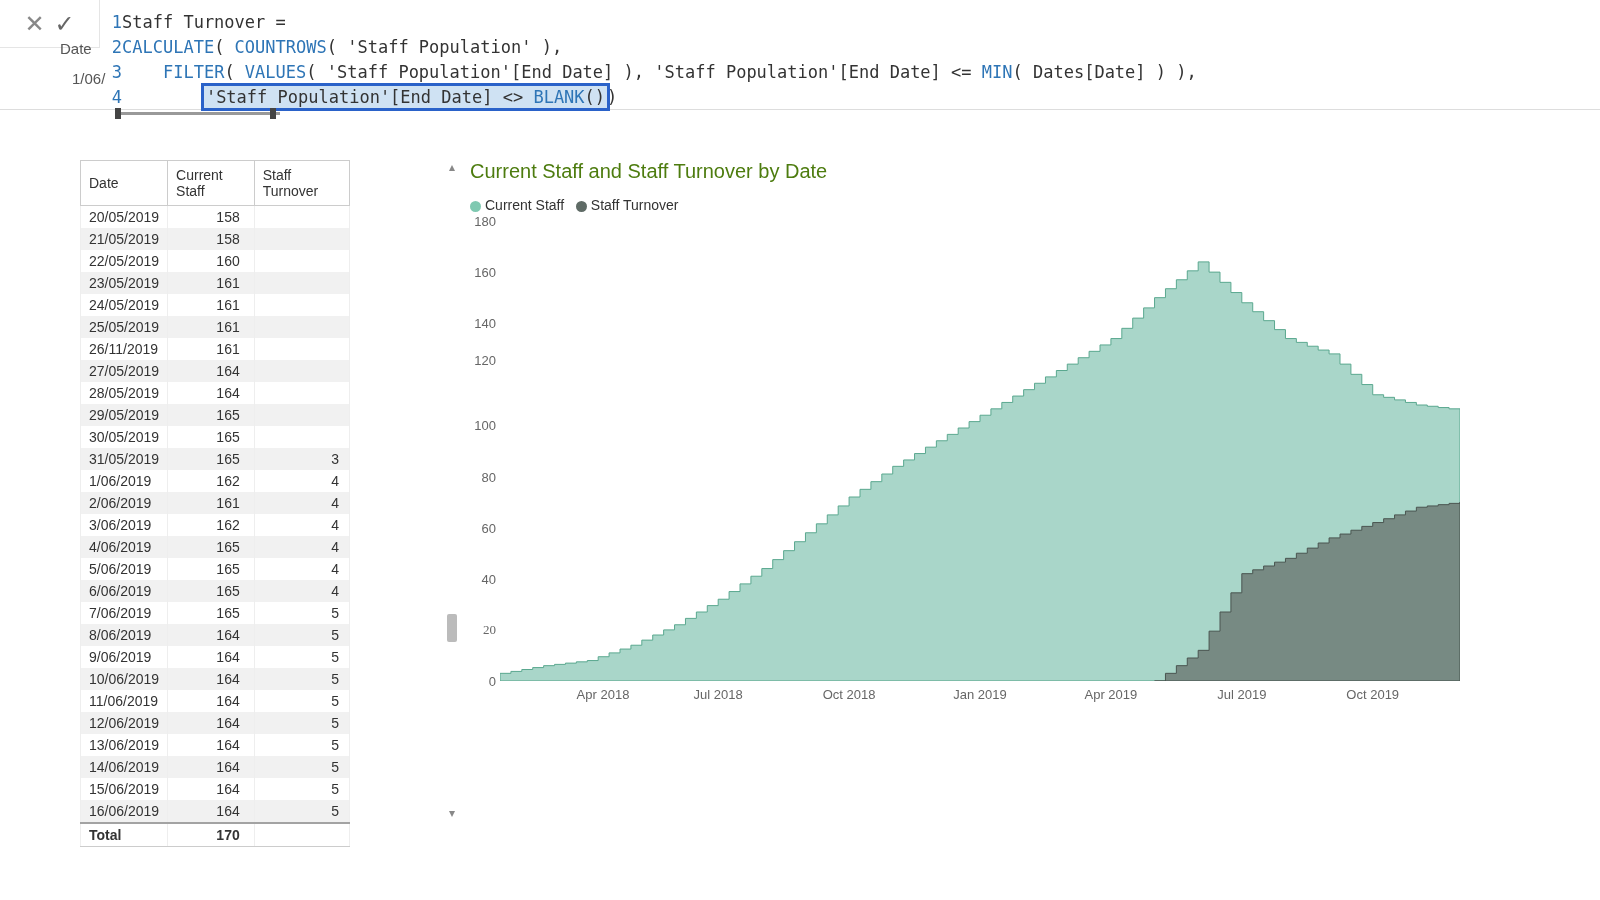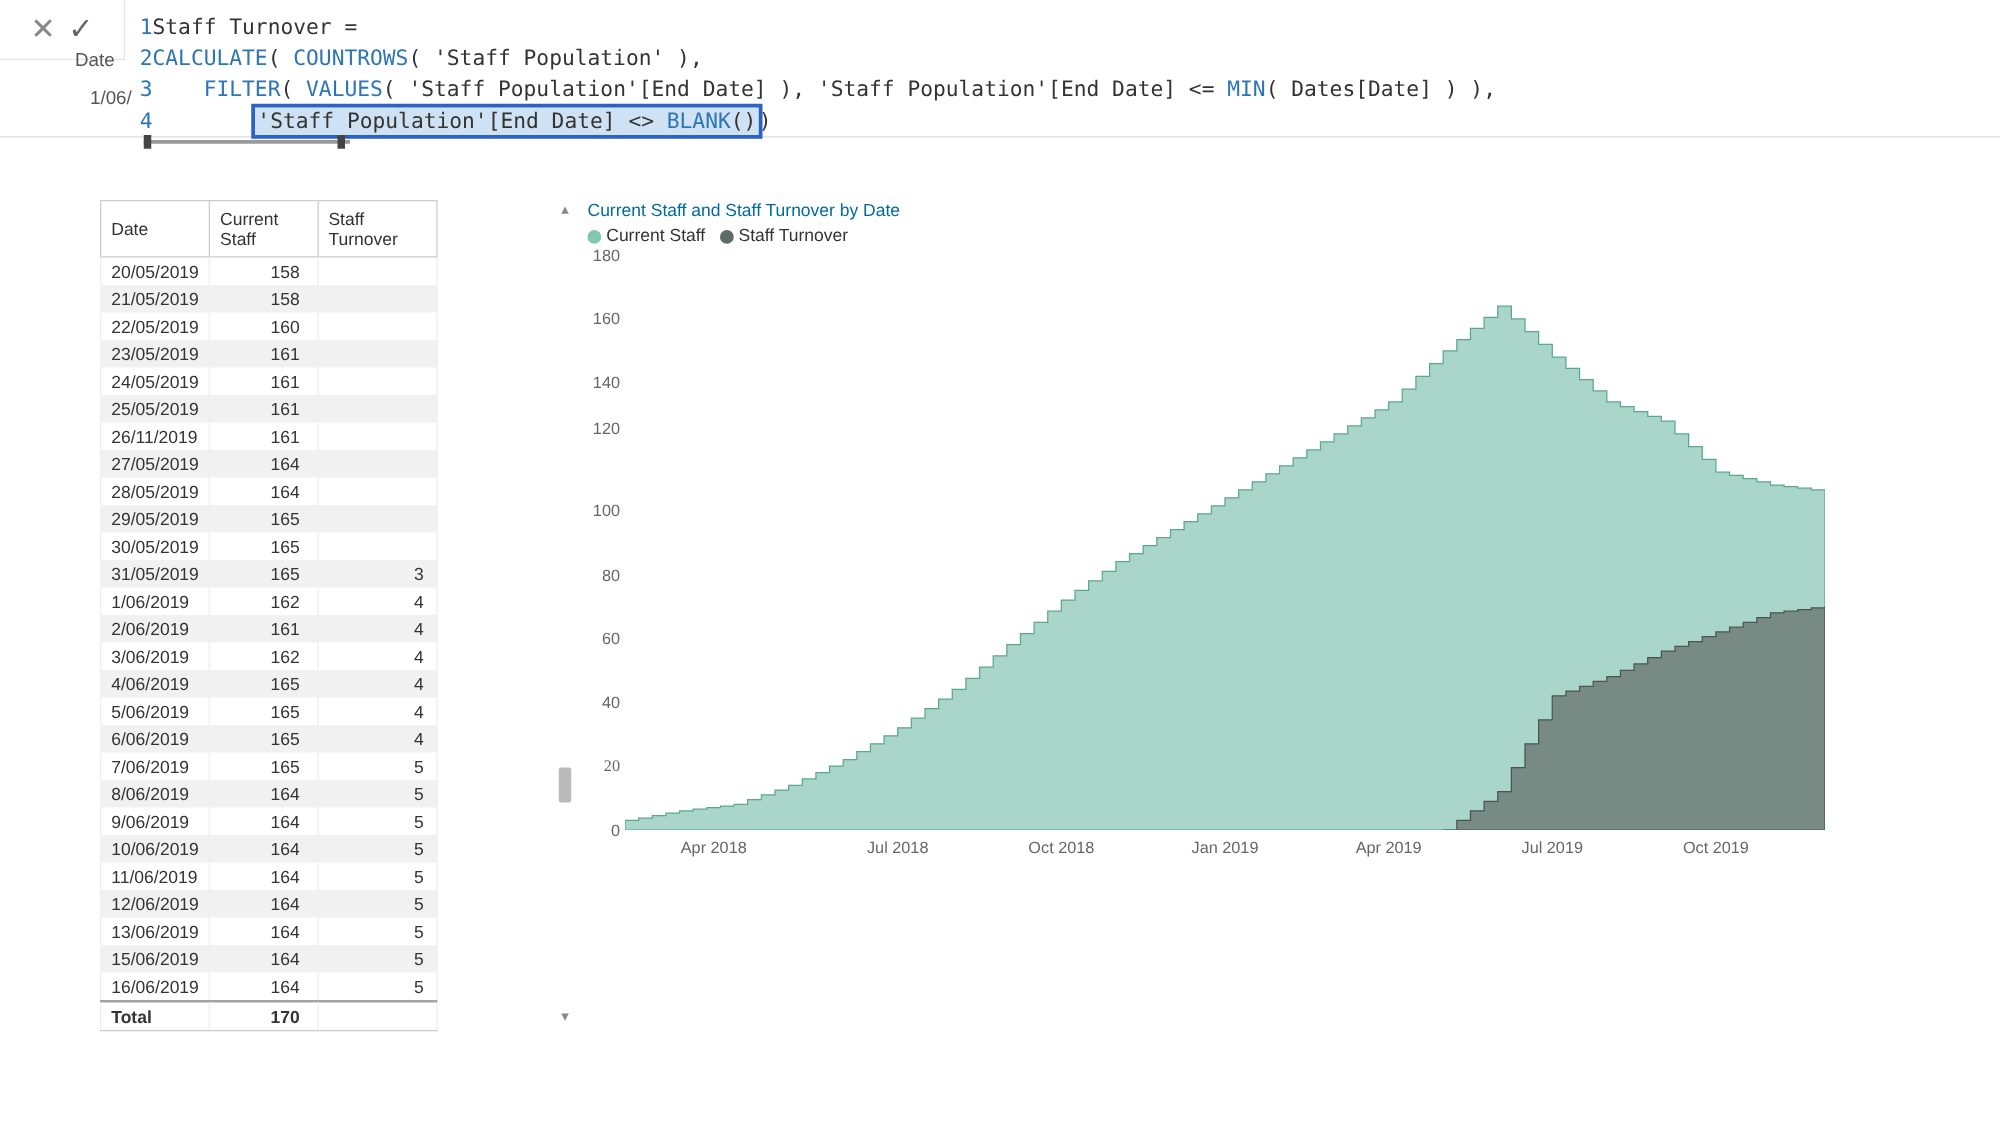--- a/index.html
+++ b/index.html
@@ -167,23 +167,23 @@
     border-radius: 2px;
   }
 
   
   .chart-wrap {
     flex: 1;
     padding: 0 40px 0 30px;
     position: relative;
   }
   .chart-title {
-    font-size: 14px;
-    color: #0369a1;
-    margin-bottom: 4px;
+    font-size: 20px;
+    color: #4d7c0f;
+    margin-bottom: 14px;
   }
   .legend {
     font-size: 14px;
     color: #333;
     margin-bottom: 8px;
   }
   .legend .dot {
     display: inline-block;
     width: 11px;
     height: 11px;
@@ -382,20 +382,25 @@
             <td class="num">164</td>
             <td class="num2">5</td>
           </tr>
           <tr>
             <td>12/06/2019</td>
             <td class="num">164</td>
             <td class="num2">5</td>
           </tr>
           <tr>
             <td>13/06/2019</td>
+            <td class="num">164</td>
+            <td class="num2">5</td>
+          </tr>
+          <tr>
+            <td>14/06/2019</td>
             <td class="num">164</td>
             <td class="num2">5</td>
           </tr>
           <tr>
             <td>15/06/2019</td>
             <td class="num">164</td>
             <td class="num2">5</td>
           </tr>
           <tr>
             <td>16/06/2019</td>
@@ -439,21 +444,21 @@
           <div class="y-tick" style="top: 102.222px;">140</div>
           <div class="y-tick" style="top: 51.1111px;">160</div>
           <div class="y-tick" style="top: 0px;">180</div>
         </div>
       <svg class="chart" id="chartsvg" preserveAspectRatio="none" viewBox="0 0 960 460">
           <line x1="0" x2="960" y1="460" y2="460" stroke="#999"></line>
           <path d="M 0 460 L 0 452.3333333333333 L 10.90909090909091 452.3333333333333 L 10.90909090909091 450.4166666666667 L 21.81818181818182 450.4166666666667 L 21.81818181818182 448.5 L 32.727272727272734 448.5 L 32.727272727272734 446.5833333333333 L 43.63636363636364 446.5833333333333 L 43.63636363636364 444.6666666666667 L 54.54545454545455 444.6666666666667 L 54.54545454545455 443.3888888888889 L 65.45454545454547 443.3888888888889 L 65.45454545454547 442.1111111111111 L 76.36363636363637 442.1111111111111 L 76.36363636363637 440.8333333333333 L 87.27272727272728 440.8333333333333 L 87.27272727272728 439.55555555555554 L 98.18181818181819 439.55555555555554 L 98.18181818181819 435.72222222222223 L 109.0909090909091 435.72222222222223 L 109.0909090909091 431.8888888888889 L 120 431.8888888888889 L 120 428.05555555555554 L 130.9090909090909 428.05555555555554 L 130.9090909090909 424.22222222222223 L 141.8181818181818 424.22222222222223 L 141.8181818181818 419.1111111111111 L 152.72727272727275 419.1111111111111 L 152.72727272727275 414 L 163.63636363636365 414 L 163.63636363636365 408.8888888888889 L 174.54545454545456 408.8888888888889 L 174.54545454545456 403.77777777777777 L 185.45454545454547 403.77777777777777 L 185.45454545454547 397.3888888888889 L 196.36363636363637 397.3888888888889 L 196.36363636363637 391 L 207.27272727272728 391 L 207.27272727272728 384.6111111111111 L 218.1818181818182 384.6111111111111 L 218.1818181818182 378.22222222222223 L 229.0909090909091 378.22222222222223 L 229.0909090909091 370.55555555555554 L 240 370.55555555555554 L 240 362.8888888888889 L 250.9090909090909 362.8888888888889 L 250.9090909090909 355.22222222222223 L 261.8181818181818 355.22222222222223 L 261.8181818181818 347.55555555555554 L 272.72727272727275 347.55555555555554 L 272.72727272727275 338.6111111111111 L 283.6363636363636 338.6111111111111 L 283.6363636363636 329.66666666666663 L 294.5454545454545 329.66666666666663 L 294.5454545454545 320.72222222222223 L 305.45454545454544 320.72222222222223 L 305.45454545454544 311.77777777777777 L 316.3636363636364 311.77777777777777 L 316.3636363636364 302.83333333333337 L 327.27272727272725 302.83333333333337 L 327.27272727272725 293.8888888888889 L 338.1818181818182 293.8888888888889 L 338.1818181818182 284.94444444444446 L 349.0909090909091 284.94444444444446 L 349.0909090909091 276 L 360 276 L 360 268.3333333333333 L 370.90909090909093 268.3333333333333 L 370.90909090909093 260.66666666666663 L 381.81818181818187 260.66666666666663 L 381.81818181818187 253 L 392.72727272727275 253 L 392.72727272727275 245.33333333333334 L 403.6363636363636 245.33333333333334 L 403.6363636363636 238.94444444444443 L 414.54545454545456 238.94444444444443 L 414.54545454545456 232.55555555555554 L 425.4545454545455 232.55555555555554 L 425.4545454545455 226.16666666666669 L 436.3636363636364 226.16666666666669 L 436.3636363636364 219.77777777777777 L 447.27272727272725 219.77777777777777 L 447.27272727272725 213.38888888888889 L 458.1818181818182 213.38888888888889 L 458.1818181818182 206.99999999999997 L 469.0909090909091 206.99999999999997 L 469.0909090909091 200.6111111111111 L 480 200.6111111111111 L 480 194.22222222222223 L 490.9090909090909 194.22222222222223 L 490.9090909090909 187.83333333333331 L 501.8181818181818 187.83333333333331 L 501.8181818181818 181.44444444444446 L 512.7272727272727 181.44444444444446 L 512.7272727272727 175.05555555555554 L 523.6363636363636 175.05555555555554 L 523.6363636363636 168.66666666666669 L 534.5454545454545 168.66666666666669 L 534.5454545454545 162.27777777777777 L 545.4545454545455 162.27777777777777 L 545.4545454545455 155.8888888888889 L 556.3636363636364 155.8888888888889 L 556.3636363636364 149.5 L 567.2727272727273 149.5 L 567.2727272727273 143.1111111111111 L 578.1818181818181 143.1111111111111 L 578.1818181818181 136.72222222222223 L 589.090909090909 136.72222222222223 L 589.090909090909 130.33333333333331 L 600 130.33333333333331 L 600 123.94444444444446 L 610.9090909090909 123.94444444444446 L 610.9090909090909 117.55555555555554 L 621.8181818181818 117.55555555555554 L 621.8181818181818 107.33333333333331 L 632.7272727272727 107.33333333333331 L 632.7272727272727 97.11111111111114 L 643.6363636363636 97.11111111111114 L 643.6363636363636 86.88888888888891 L 654.5454545454545 86.88888888888891 L 654.5454545454545 76.66666666666663 L 665.4545454545455 76.66666666666663 L 665.4545454545455 67.72222222222223 L 676.3636363636364 67.72222222222223 L 676.3636363636364 58.77777777777777 L 687.2727272727273 58.77777777777777 L 687.2727272727273 49.833333333333314 L 698.1818181818182 49.833333333333314 L 698.1818181818182 40.888888888888914 L 709.0909090909091 40.888888888888914 L 709.0909090909091 51.11111111111114 L 720 51.11111111111114 L 720 61.333333333333314 L 730.9090909090909 61.333333333333314 L 730.9090909090909 71.55555555555554 L 741.8181818181818 71.55555555555554 L 741.8181818181818 81.77777777777777 L 752.7272727272727 81.77777777777777 L 752.7272727272727 90.72222222222223 L 763.6363636363636 90.72222222222223 L 763.6363636363636 99.66666666666669 L 774.5454545454545 99.66666666666669 L 774.5454545454545 108.61111111111114 L 785.4545454545455 108.61111111111114 L 785.4545454545455 117.55555555555554 L 796.3636363636364 117.55555555555554 L 796.3636363636364 121.38888888888886 L 807.2727272727273 121.38888888888886 L 807.2727272727273 125.22222222222223 L 818.1818181818182 125.22222222222223 L 818.1818181818182 129.05555555555554 L 829.0909090909091 129.05555555555554 L 829.0909090909091 132.88888888888886 L 840 132.88888888888886 L 840 143.1111111111111 L 850.909090909091 143.1111111111111 L 850.909090909091 153.33333333333337 L 861.8181818181819 153.33333333333337 L 861.8181818181819 163.55555555555554 L 872.7272727272727 163.55555555555554 L 872.7272727272727 173.77777777777777 L 883.6363636363636 173.77777777777777 L 883.6363636363636 176.33333333333331 L 894.5454545454545 176.33333333333331 L 894.5454545454545 178.88888888888886 L 905.4545454545455 178.88888888888886 L 905.4545454545455 181.44444444444446 L 916.3636363636364 181.44444444444446 L 916.3636363636364 184 L 927.2727272727273 184 L 927.2727272727273 185.27777777777777 L 938.1818181818182 185.27777777777777 L 938.1818181818182 186.55555555555554 L 949.0909090909091 186.55555555555554 L 949.0909090909091 187.83333333333331 L 960 187.83333333333331 L 960 189.1111111111111 L 960 460 Z" fill="#9acfc0" fill-opacity="0.85" stroke="#5aa88f" stroke-width="1"></path>
           <path d="M 654.5454545454545 460 L 654.5454545454545 460 L 665.4545454545455 460 L 665.4545454545455 452.3333333333333 L 676.3636363636364 452.3333333333333 L 676.3636363636364 444.6666666666667 L 687.2727272727273 444.6666666666667 L 687.2727272727273 437 L 698.1818181818182 437 L 698.1818181818182 429.3333333333333 L 709.0909090909091 429.3333333333333 L 709.0909090909091 410.1666666666667 L 720 410.1666666666667 L 720 391 L 730.9090909090909 391 L 730.9090909090909 371.8333333333333 L 741.8181818181818 371.8333333333333 L 741.8181818181818 352.6666666666667 L 752.7272727272727 352.6666666666667 L 752.7272727272727 348.8333333333333 L 763.6363636363636 348.8333333333333 L 763.6363636363636 345 L 774.5454545454545 345 L 774.5454545454545 341.16666666666663 L 785.4545454545455 341.16666666666663 L 785.4545454545455 337.3333333333333 L 796.3636363636364 337.3333333333333 L 796.3636363636364 332.22222222222223 L 807.2727272727273 332.22222222222223 L 807.2727272727273 327.1111111111111 L 818.1818181818182 327.1111111111111 L 818.1818181818182 322 L 829.0909090909091 322 L 829.0909090909091 316.8888888888889 L 840 316.8888888888889 L 840 313.05555555555554 L 850.909090909091 313.05555555555554 L 850.909090909091 309.22222222222223 L 861.8181818181819 309.22222222222223 L 861.8181818181819 305.3888888888889 L 872.7272727272727 305.3888888888889 L 872.7272727272727 301.55555555555554 L 883.6363636363636 301.55555555555554 L 883.6363636363636 297.7222222222222 L 894.5454545454545 297.7222222222222 L 894.5454545454545 293.8888888888889 L 905.4545454545455 293.8888888888889 L 905.4545454545455 290.05555555555554 L 916.3636363636364 290.05555555555554 L 916.3636363636364 286.22222222222223 L 927.2727272727273 286.22222222222223 L 927.2727272727273 284.94444444444446 L 938.1818181818182 284.94444444444446 L 938.1818181818182 283.66666666666663 L 949.0909090909091 283.66666666666663 L 949.0909090909091 282.3888888888889 L 960 282.3888888888889 L 960 281.1111111111111 L 960 460 Z" fill="#6f7d77" fill-opacity="0.85" stroke="#4a5550" stroke-width="1"></path>
         </svg>
       <div class="x-axis" id="xaxis">
-          <div class="x-tick" style="left: 71px;">Apr 2018</div>
+          <div class="x-tick" style="left: 103px;">Apr 2018</div>
           <div class="x-tick" style="left: 218.182px;">Jul 2018</div>
           <div class="x-tick" style="left: 349.091px;">Oct 2018</div>
           <div class="x-tick" style="left: 480px;">Jan 2019</div>
           <div class="x-tick" style="left: 610.909px;">Apr 2019</div>
           <div class="x-tick" style="left: 741.818px;">Jul 2019</div>
           <div class="x-tick" style="left: 872.727px;">Oct 2019</div>
         </div>
     </div>
   </div>
 </div>

